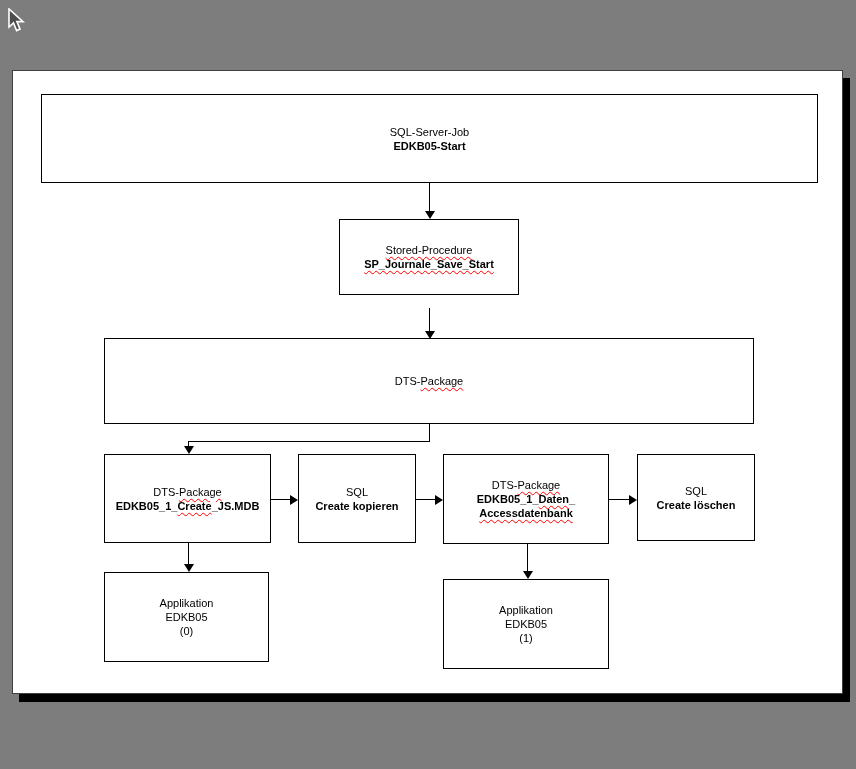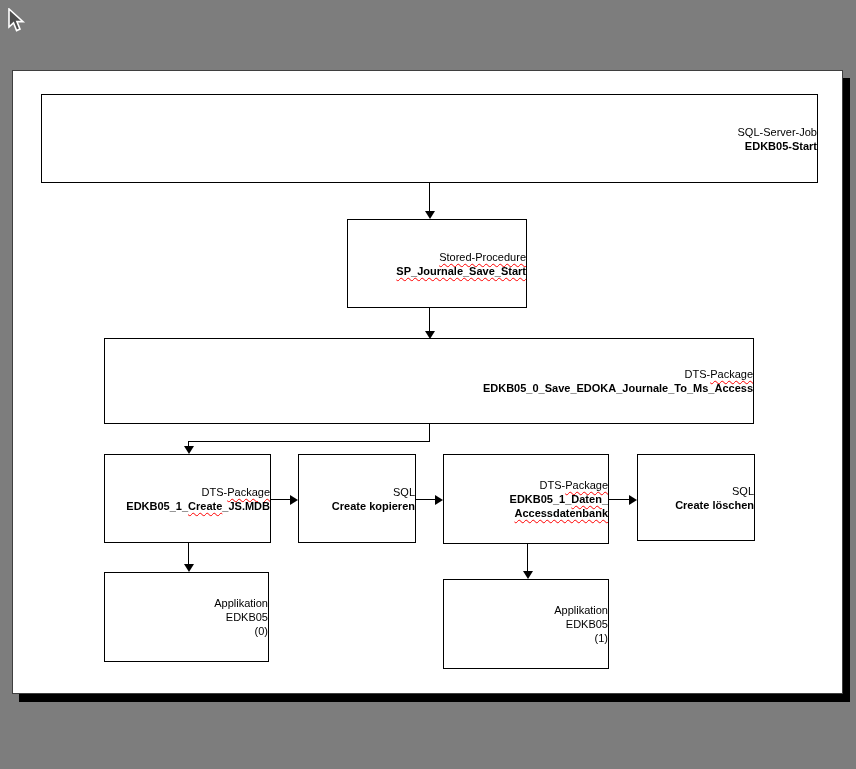--- a/index.html
+++ b/index.html
@@ -9,21 +9,21 @@
     font-family:"Liberation Sans","DejaVu Sans",sans-serif;
     font-size:11px;color:#000;
   }
   .page{
     position:absolute;left:12px;top:70px;width:831px;height:624px;
     background:#fff;border:1px solid #3f3f3f;box-sizing:border-box;
     box-shadow:7px 8px 0 0 #000;
   }
   .node{
     position:absolute;box-sizing:border-box;border:1px solid #000;background:#fff;
-    display:flex;flex-direction:column;justify-content:center;align-items:flex-end;
+    display:flex;flex-direction:column;justify-content:center;align-items:center;
     text-align:center;line-height:14px;
   }
   .tline{font-weight:400;}
   .nline{font-weight:700;}
   .sq{
     text-decoration:underline;
     text-decoration-style:wavy;
     text-decoration-color:#ff0000;
     text-decoration-thickness:1px;
     text-underline-offset:2px;
@@ -49,31 +49,30 @@
 <div class="page">
 
   <div class="node" style="left:28px;top:23px;width:777px;height:89px">
     <div class="tline">SQL-Server-Job</div>
     <div class="nline">EDKB05-Start</div>
   </div>
 
   <div class="vline" style="left:416px;top:112px;height:28px"></div>
   <div class="ah-down" style="left:412px;top:140px"></div>
 
-  <div class="node" style="left:334px;top:148px;width:180px;height:89px">
+  <div class="node" style="left:326px;top:148px;width:180px;height:76px">
     <div class="tline"><span class="sq">Stored-Procedure</span></div>
     <div class="nline"><span class="sq">SP_Journale_Save_Start</span></div>
   </div>
 
   <div class="vline" style="left:416px;top:237px;height:23px"></div>
   <div class="ah-down" style="left:412px;top:260px"></div>
 
   <div class="node" style="left:91px;top:267px;width:650px;height:86px">
     <div class="tline"><span>DTS-</span><span class="sq">Package</span></div>
-    <div class="nline">EDKB05_0_Save_EDOKA_Journale_To_Ms_Access</div>
   </div>
 
   <div class="vline" style="left:416px;top:353px;height:18px"></div>
   <div class="hline" style="left:175px;top:370px;width:242px"></div>
   <div class="vline" style="left:175px;top:370px;height:5px"></div>
   <div class="ah-down" style="left:171px;top:375px"></div>
 
   <div class="node" style="left:91px;top:383px;width:167px;height:89px">
     <div class="tline"><span>DTS-</span><span class="sq">Package</span></div>
     <div class="nline"><span>EDKB05_1_</span><span class="sq">Create</span><span>_JS.MDB</span></div>

